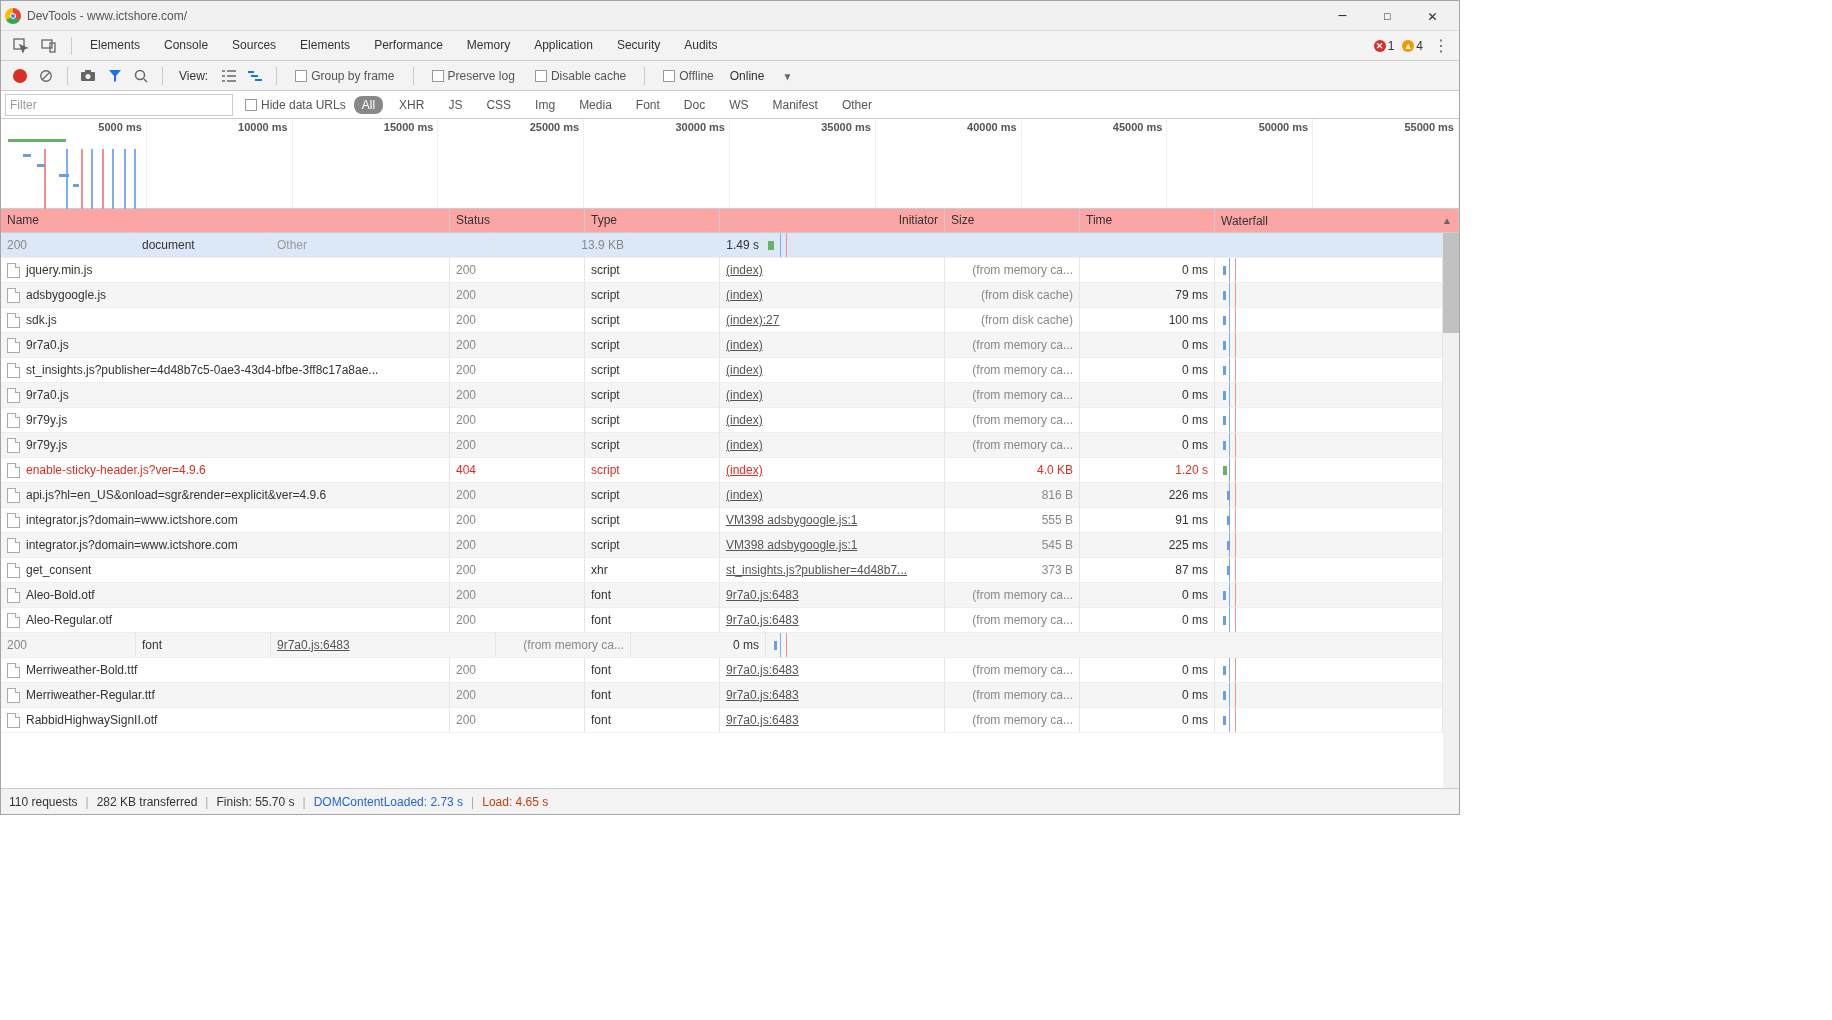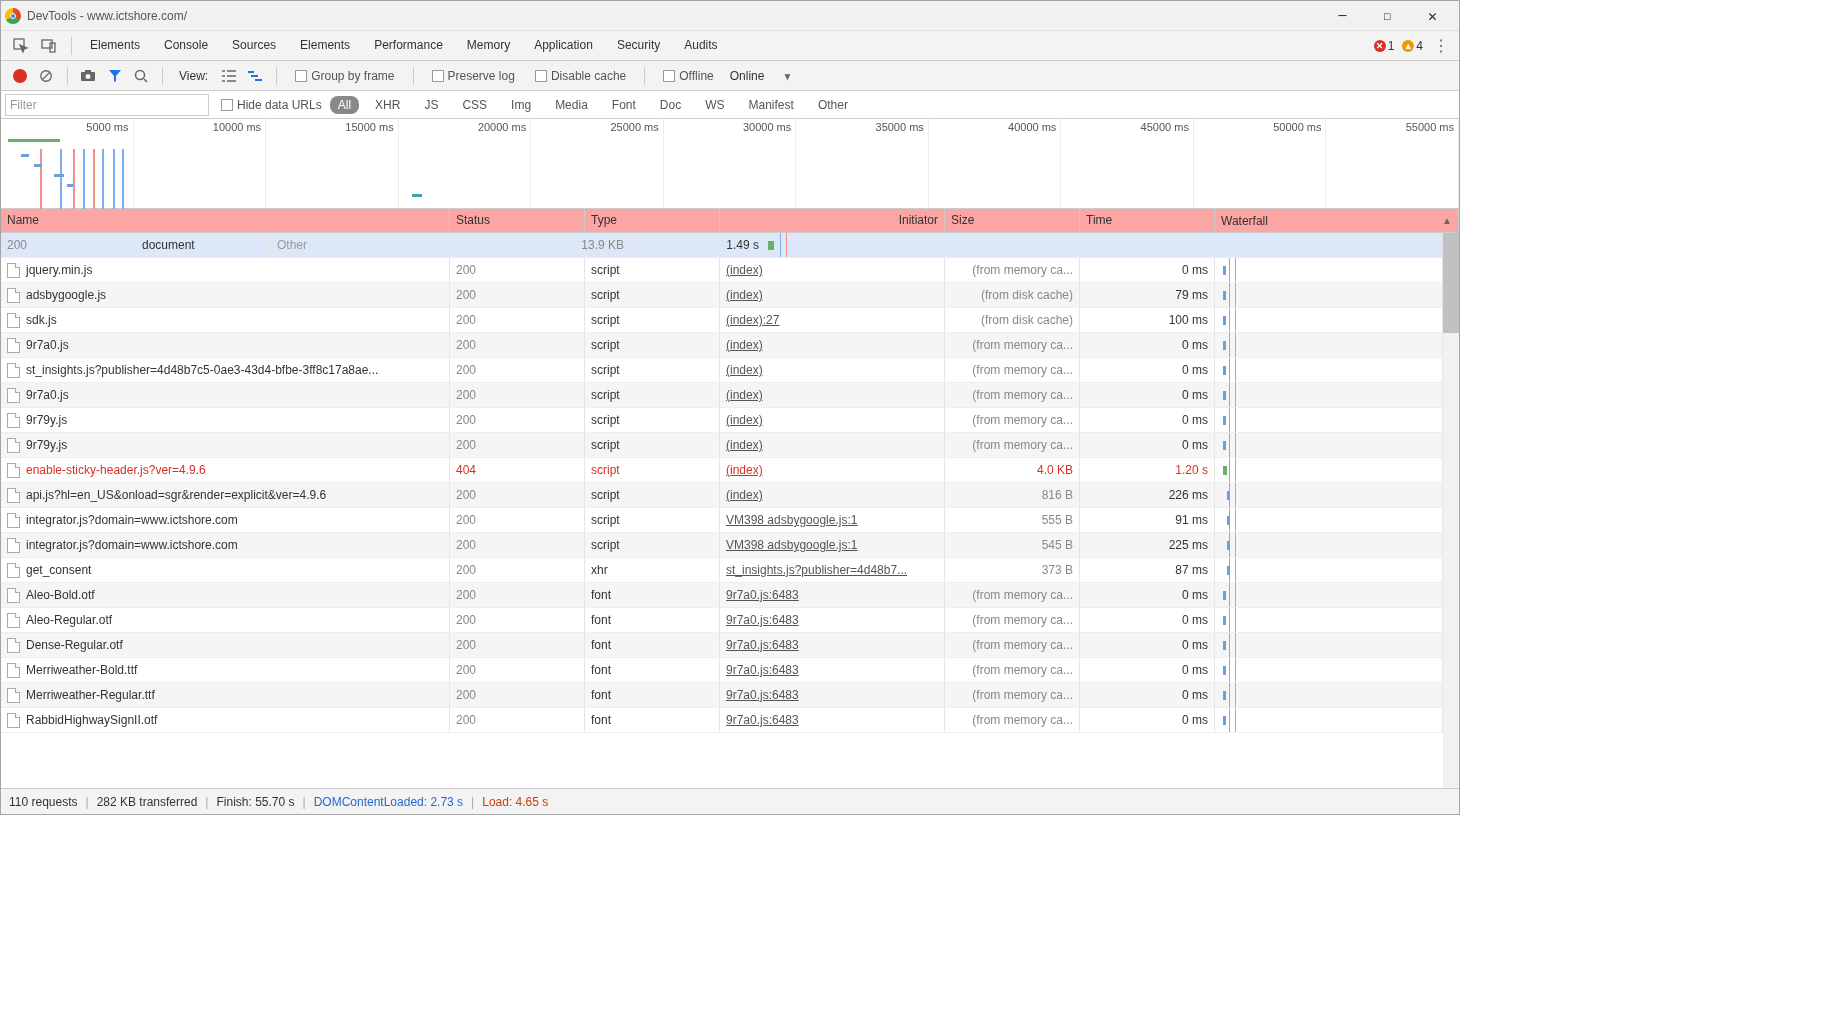--- a/index.html
+++ b/index.html
@@ -28,25 +28,25 @@
 .record-dot { width: 14px; height: 14px; border-radius: 50%; background: #d93025; }
 .stop-icon svg { width: 14px; height: 14px; }
 .tb-icon { width: 22px; height: 22px; display: flex; align-items: center; justify-content: center; }
 .tb-icon.active svg { color: #1a73e8; }
 .tb-label { font-size: 12px; color: #333; margin: 0 6px; }
 .checkbox-item { display: flex; align-items: center; gap: 4px; margin: 0 8px; font-size: 12px; color: #555; }
 .cbx { width: 12px; height: 12px; border: 1px solid #999; background: #fff; }
 .throttle { margin-left: 4px; font-size: 12px; color: #333; }
 .arrow-down { font-size: 10px; color: #666; margin-left: 18px; }
 .filter-bar { height: 28px; background: #fff; display: flex; align-items: center; border-bottom: 1px solid #ccc; }
-.filter-input { width: 204px; height: 22px; border: 1px solid #ccc; margin: 0 4px; padding: 0 4px; font-size: 12px; color: #999; display:flex; align-items:center; }
+.filter-input { width: 228px; height: 22px; border: 1px solid #ccc; margin: 0 4px; padding: 0 4px; font-size: 12px; color: #999; display:flex; align-items:center; }
 .filter-opts { display: flex; align-items: center; gap: 8px; font-size: 12px; color: #555; }
 .pill { padding: 2px 8px; border-radius: 8px; cursor: pointer; }
 .pill.active { background: #888; color: #fff; }
-.timeline { height: 90px; background: #fff; border-bottom: 1px solid #ccc; position: relative; display: flex; }
+.timeline { height: 90px; background: #fff; border-bottom: 1px solid #ccc; position: relative; display: flex; font-weight: bold; }
 .timeline .segment { flex: 1; border-right: 1px solid #eee; position: relative; }
 .timeline .tick-label { position: absolute; top: 2px; right: 4px; font-size: 11px; color: #555; }
 .timeline .seg-activity { position: absolute; top: 20px; left: 0; right: 0; bottom: 0; }
 .table-container { flex: 1; overflow: hidden; display: flex; flex-direction: column; background:#fff; }
 .table-header { display: flex; height: 24px; background: #fca5a5; border-bottom: 1px solid #ccc; font-size: 12px; }
 .th { padding: 4px 6px; border-right: 1px solid #ccc; overflow: hidden; white-space: nowrap; }
 .th.name { width: 449px; }
 .th.status { width: 135px; }
 .th.type { width: 135px; }
 .th.initiator { width: 225px; text-align: right; }
@@ -253,26 +253,20 @@
           <div style="position:absolute;left:50%;top:45px;width:6px;height:3px;background:#6a9fe0"></div>
         </div>
       </div>
       <div class="segment">
         <div class="tick-label">10000 ms</div>
       </div>
       <div class="segment">
         <div class="tick-label">15000 ms</div>
       </div>
       <div class="segment">
-        <div class="tick-label">20000 ms</div>
-        <div class="seg-activity">
-          <div style="position:absolute;left:10%;top:55px;width:10px;height:3px;background:#3ba8a8"></div>
-        </div>
-      </div>
-      <div class="segment">
         <div class="tick-label">25000 ms</div>
       </div>
       <div class="segment">
         <div class="tick-label">30000 ms</div>
       </div>
       <div class="segment">
         <div class="tick-label">35000 ms</div>
       </div>
       <div class="segment">
         <div class="tick-label">40000 ms</div>
@@ -581,24 +575,20 @@
             </div>
             <div class="cell size">(from memory ca...</div>
             <div class="cell time">0 ms</div>
             <div class="cell waterfall">
               <div class="wf-vline blue" style="left: 14px;"></div>
               <div class="wf-vline red" style="left: 20px;"></div>
               <div class="wf-bar blue" style="left: 8px; width: 3px;"></div>
             </div>
           </div>
           <div class="row">
-            <div class="cell name">
-              <div class="file-icon"></div>
-              <span>Dense-Regular.otf</span>
-            </div>
             <div class="cell status">200</div>
             <div class="cell type">font</div>
             <div class="cell initiator">
               <span class="link">9r7a0.js:6483</span>
             </div>
             <div class="cell size">(from memory ca...</div>
             <div class="cell time">0 ms</div>
             <div class="cell waterfall">
               <div class="wf-vline blue" style="left: 14px;"></div>
               <div class="wf-vline red" style="left: 20px;"></div>

